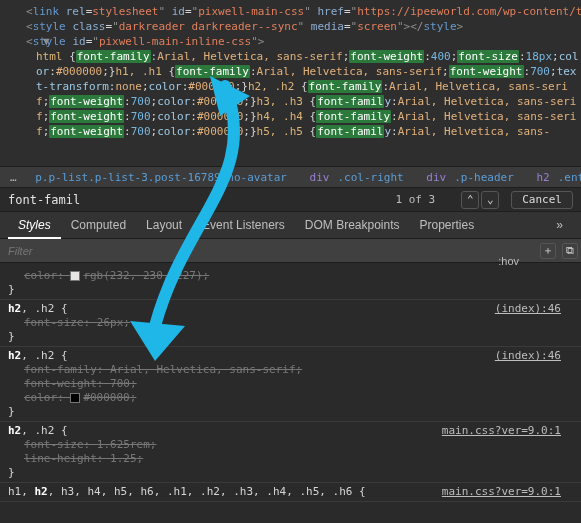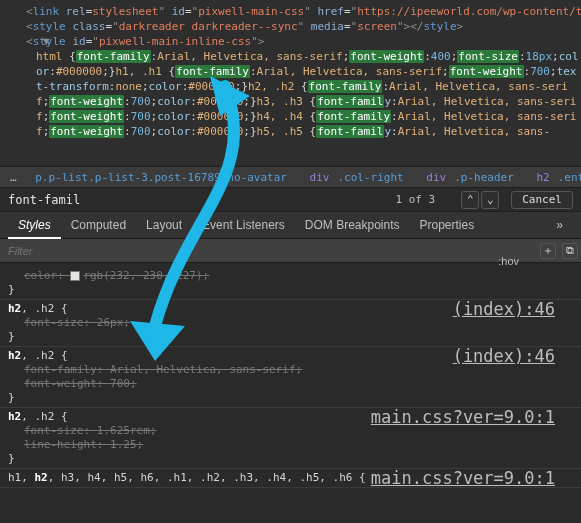--- a/index.html
+++ b/index.html
@@ -35,21 +35,21 @@
   .tab.active { color:#fff; border-bottom:2px solid #fff; margin-bottom:-1px;font-style:italic; }
   .tab.more { margin-left:auto; }
 
   .filterbar { background:#404040; height:24px; display:flex; align-items:center; border-bottom:1px solid #1c1c1c; font-size:11px; font-family:-apple-system,BlinkMacSystemFont,sans-serif;}
   .filterbar input { background:transparent; border:none; outline:none; color:#aaa; font-size:11px; flex:1; padding:0 8px; font-style:italic;}
   .filterbar .fbtn { color:#bdbdbd; padding:0 6px; cursor:pointer; height:100%; display:flex; align-items:center;margin-top:21px;}
   .filterbar .box { border:1px solid #555; width:16px; height:16px; display:flex; align-items:center; justify-content:center; margin:0 3px; border-radius:2px; cursor:pointer;}
 
   .styles { height:260px; overflow:hidden; padding:4px 0; line-height:14px; }
   .rule { padding:2px 8px; border-bottom:1px solid #3a3a3a; position:relative; }
-  .rule .src { position:absolute; right:26px; top:2px; color:#bdbdbd; text-decoration:underline; font-size:17px; cursor:pointer; }
+  .rule .src { position:absolute; right:20px; top:2px; color:#bdbdbd; text-decoration:underline; font-size:11px; cursor:pointer; }
   .rule .selector { color:#d5d5d5; }
   .rule .selector b { color:#fff; font-weight:700; }
   .rule .decl { padding-left:16px; }
   .rule .decl .p { color:#9ecae6; }
   .rule .decl .v { color:#d5d5d5; }
   .strike { text-decoration:line-through; color:#787878 !important; }
   .strike .p, .strike .v { color:#787878 !important; }
   .swatch { display:inline-block; width:10px; height:10px; border:1px solid #777; vertical-align:middle; margin-right:3px; }
 
   
@@ -114,20 +114,21 @@
     <div class="selector"><b>h2</b>, .h2 {</div>
     <div class="decl strike"><span class="p">font-size</span>: <span class="v">26px</span>;</div>
     <div class="selector">}</div>
   </div>
 
   <div class="rule">
     <a class="src">(index):46</a>
     <div class="selector"><b>h2</b>, .h2 {</div>
     <div class="decl strike"><span class="p">font-family</span>: <span class="v">Arial, Helvetica, sans-serif</span>;</div>
     <div class="decl strike"><span class="p">font-weight</span>: <span class="v">700</span>;</div>
+    <div class="decl strike"><span class="p">color</span>: <span class="swatch" style="background:#000"></span><span class="v">#000000</span>;</div>
     <div class="selector">}</div>
   </div>
 
   <div class="rule">
     <a class="src">main.css?ver=9.0:1</a>
     <div class="selector"><b>h2</b>, .h2 {</div>
     <div class="decl strike"><span class="p">font-size</span>: <span class="v">1.625rem</span>;</div>
     <div class="decl strike"><span class="p">line-height</span>: <span class="v">1.25</span>;</div>
     <div class="selector">}</div>
   </div>

